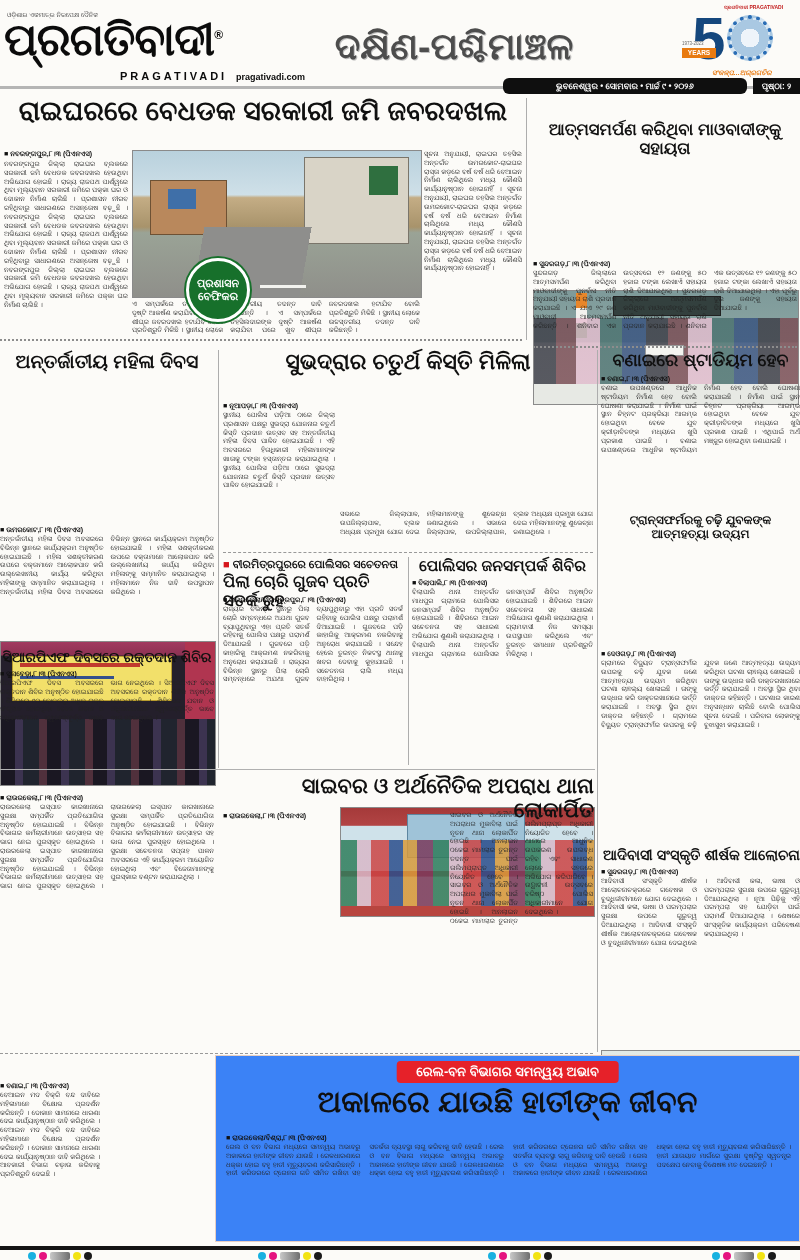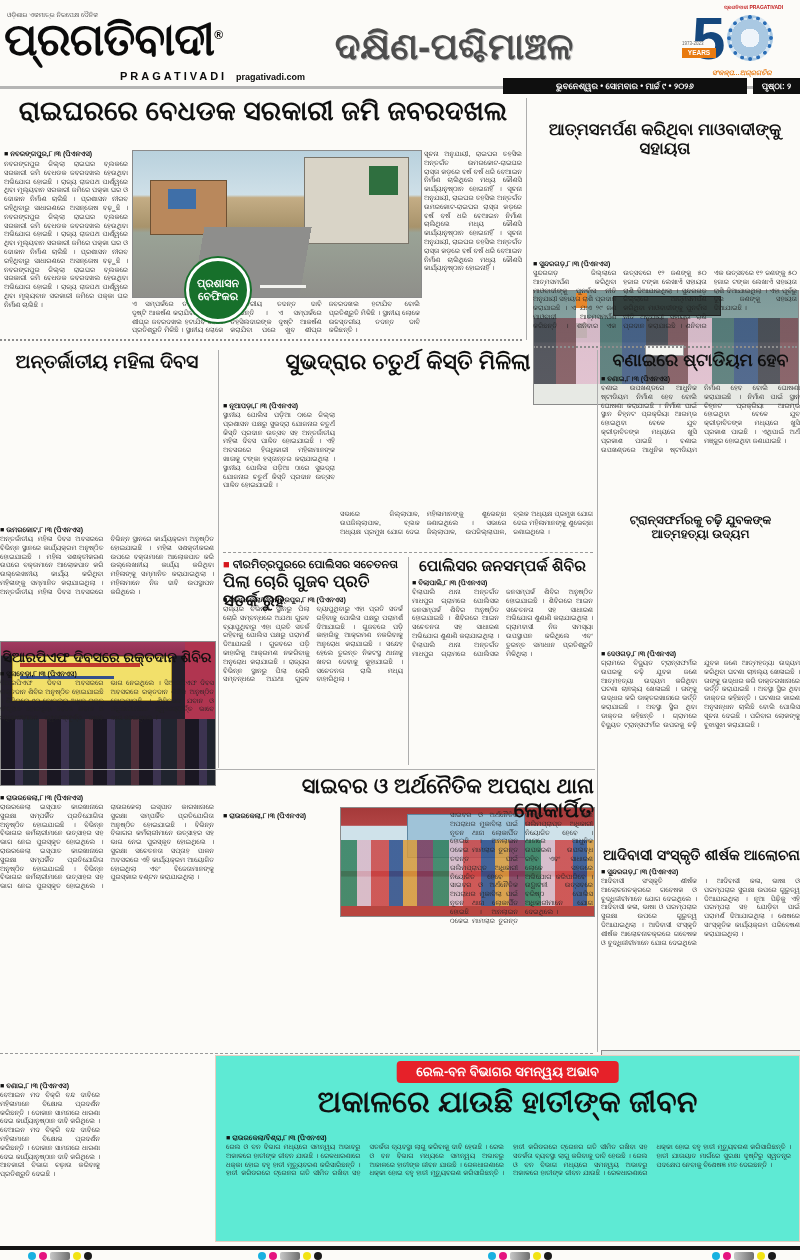--- a/index.html
+++ b/index.html
@@ -27,29 +27,29 @@
   #anniv .a5{position:absolute;left:10px;top:6px;font-size:60px;font-weight:bold;color:#15477d;line-height:1;}
   #anniv .a0{position:absolute;left:45px;top:12px;width:46px;height:46px;border-radius:50%;border:4px dotted #2a6db5;
              background:radial-gradient(circle,#eef4fa 0 35%,#a9c8e2 35% 70%,#d7e6f2 70% 100%);box-sizing:border-box;}
   #anniv .abrand{position:absolute;left:42px;top:1px;font-size:5px;color:#c21c1c;font-weight:bold;white-space:nowrap;}
   #anniv .arange{position:absolute;left:0;top:38px;font-size:4.5px;color:#666;}
   #anniv .achip{position:absolute;left:0;top:45px;width:34px;height:10px;background:#e87a10;color:#fff;font-size:6.5px;
                 font-weight:bold;text-align:center;line-height:10px;}
   #anniv .aslogan{position:absolute;left:30px;top:66px;font-size:7px;font-style:italic;font-weight:bold;color:#e87a10;white-space:nowrap;}
   #rule-head{left:0;top:86px;width:800px;height:3px;background:#b5b5b5;}
   #datebar{left:503px;top:78px;width:244px;height:16px;background:#0f0f0f;color:#fff;font-size:8.5px;font-weight:bold;
-           text-align:center;line-height:16px;}
+           text-align:center;line-height:16px;border-radius:6px;}
   #pagebox{left:753px;top:78px;width:47px;height:16px;background:#0f0f0f;color:#fff;font-size:8.5px;font-weight:bold;
            text-align:center;line-height:16px;}
   
   #badge{left:186px;top:258px;width:58px;height:58px;border-radius:50%;background:#17702b;border:3px solid #fff;
          box-shadow:0 0 0 2px #17702b;display:flex;flex-direction:column;align-items:center;justify-content:center;
          color:#fff;font-weight:bold;font-size:11px;line-height:1.2;z-index:5;}
   
-  #ele-panel{left:215px;top:1055px;width:585px;height:187px;background:#5eead4;border:1px solid #e8cfc2;box-sizing:border-box;}
+  #ele-panel{left:215px;top:1055px;width:585px;height:187px;background:#3b82f6;border:1px solid #e8cfc2;box-sizing:border-box;}
   #ele-tag{position:absolute;left:50%;transform:translateX(-50%);top:5px;background:#e62129;color:#fff;font-size:13px;
            font-weight:bold;padding:3px 20px;border-radius:4px;white-space:nowrap;}
   #ele-hl{position:absolute;top:29px;left:0;right:0;text-align:center;font-size:30px;font-weight:bold;color:#101010;}
   #ele-by{position:absolute;left:10px;top:77px;}
   #ele-b{position:absolute;left:10px;top:87px;width:565px;height:93px;}
   
   #foot-rule{left:0;top:1246px;width:800px;height:4px;background:#141414;}
   .reg{position:absolute;top:1251px;height:9px;display:flex;gap:3px;align-items:center;}
   .reg i{display:block;width:8px;height:8px;border-radius:50%;}
   .reg .c{background:#17b1e0;} .reg .m{background:#e5137f;} .reg .y{background:#f2e313;} .reg .k{background:#1a1a1a;}

